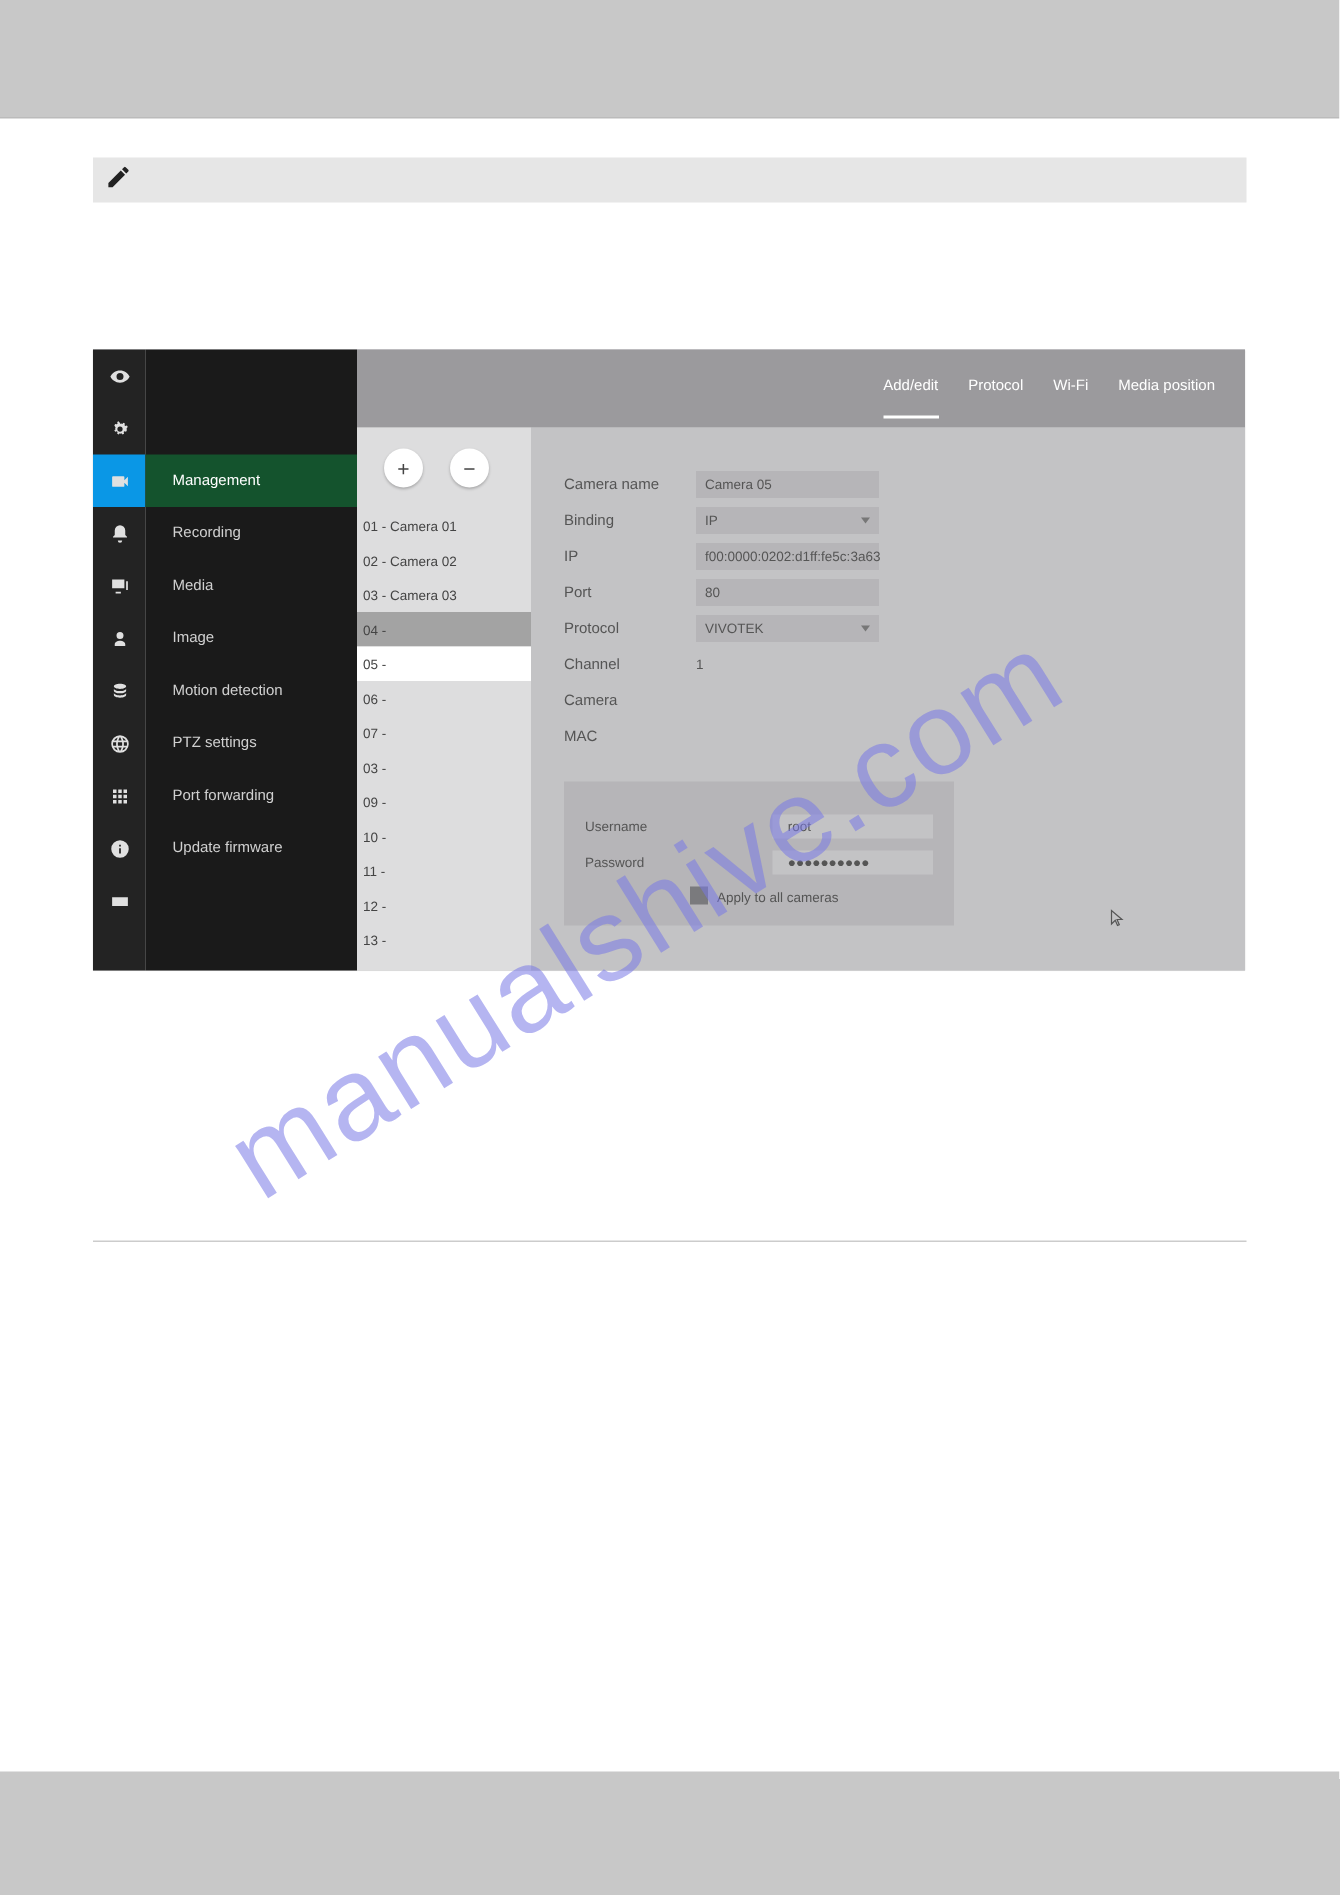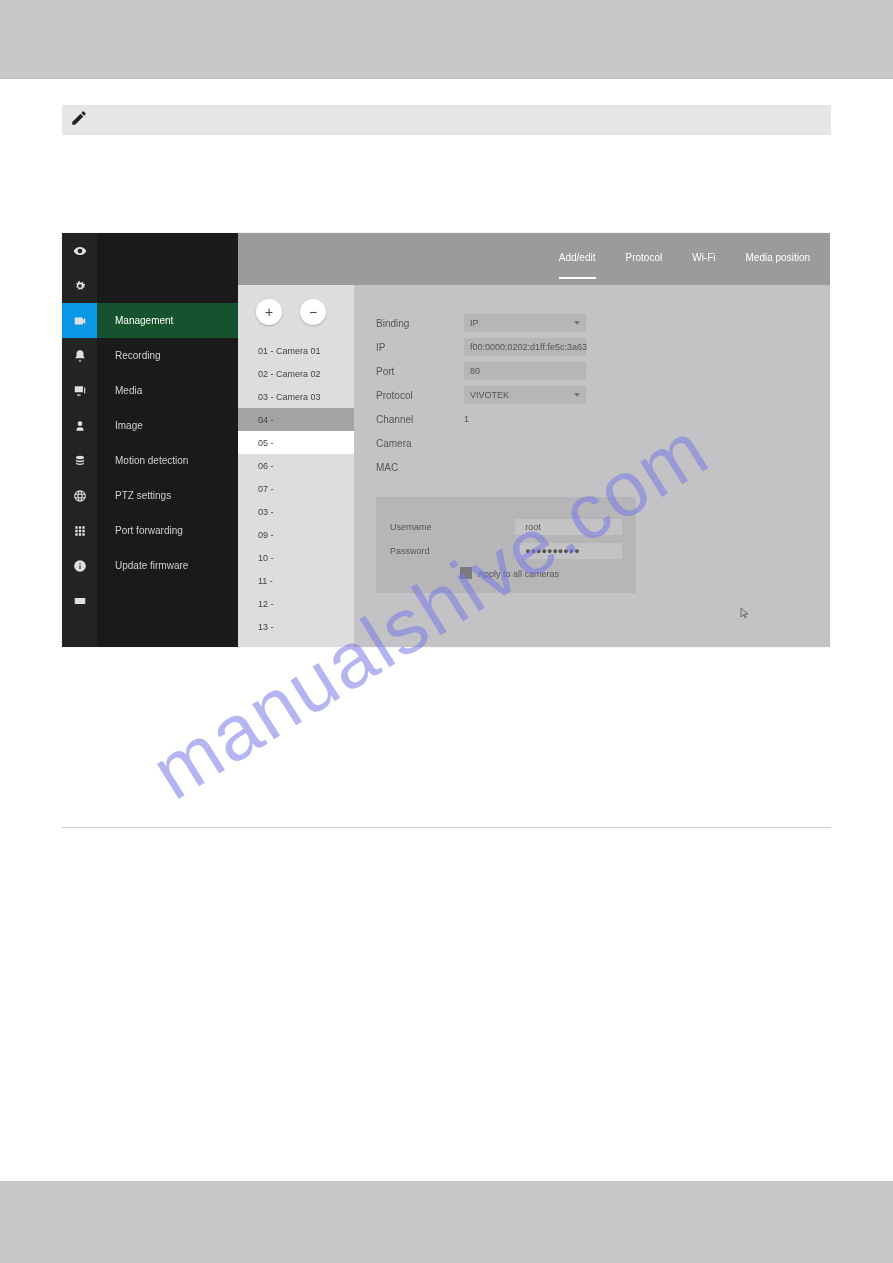--- a/index.html
+++ b/index.html
@@ -15,28 +15,28 @@
 .iconbar{position:absolute;left:0;top:0;width:35px;height:414px;background:#232323;}
 .iconbar .ic{width:35px;height:35px;display:flex;align-items:center;justify-content:center;color:#e0e0e0;font-size:13px;}
 .iconbar .ic.active{background:#0a97e6;}
 .iconbar .ic svg{width:14px;height:14px;fill:#e0e0e0;}
 
 .sidemenu{position:absolute;left:35px;top:0;width:141px;height:414px;background:#1a1a1a;}
 .sidemenu .sm{height:35px;display:flex;align-items:center;padding-left:18px;color:#d0d0d0;font-size:10px;}
 .sidemenu .sm.active{background:#14532d;color:#fff;}
 .sidemenu .blank{height:35px;}
 
-.tabhdr{position:absolute;left:176px;top:0;right:0;height:52px;background:#9b9a9d;display:flex;align-items:center;justify-content:flex-end;padding-right:20px;gap:30px;}
+.tabhdr{position:absolute;left:176px;top:0;right:0;height:52px;background:#9b9a9d;display:flex;align-items:center;justify-content:flex-end;padding-right:20px;gap:20px;}
 .tabhdr .tab{color:#fff;font-size:10px;position:relative;padding-bottom:4px;}
 .tabhdr .tab.active:after{content:"";position:absolute;left:0;right:0;bottom:-12px;height:2px;background:#fff;}
 
 .camcol{position:absolute;left:176px;top:52px;width:116px;bottom:0;background:#ddddde;}
 .camcol .btns{height:54px;display:flex;align-items:center;gap:18px;padding-left:18px;}
 .camcol .circ{width:26px;height:26px;border-radius:50%;background:#fff;display:flex;align-items:center;justify-content:center;font-size:14px;color:#444;box-shadow:0 1px 2px rgba(0,0,0,.25);}
-.camcol .row{height:23px;display:flex;align-items:center;padding-left:20px;font-size:9px;color:#444;}
+.camcol .row{height:23px;display:flex;align-items:center;padding-left:4px;font-size:9px;color:#444;}
 .camcol .row.sel{background:#fff;}
 .camcol .row.shade{background:#a3a3a3;}
 
 .formarea{position:absolute;left:292px;top:52px;right:0;bottom:0;background:#c3c3c5;padding:26px 0 0 22px;}
 .frow{display:flex;align-items:center;height:24px;font-size:10px;color:#555;}
 .frow .lbl{width:88px;}
 .frow .val{width:116px;height:18px;background:#b6b5b8;display:flex;align-items:center;padding-left:6px;color:#555;font-size:9px;position:relative;}
 .frow .val.select:after{content:"";position:absolute;right:6px;top:7px;border-left:3px solid transparent;border-right:3px solid transparent;border-top:4px solid #777;}
 .frow .txt{font-size:9px;color:#555;}
 .credbox{margin-top:18px;width:232px;background:#b6b5b8;padding:18px 14px 14px 14px;}
@@ -181,20 +181,24 @@
         <div class="row">03 -</div>
         <div class="row">09 -</div>
         <div class="row">10 -</div>
         <div class="row">11 -</div>
         <div class="row">12 -</div>
         <div class="row">13 -</div>
       </div>
 
       <div class="formarea">
         <div class="frow">
+            <span class="lbl">Camera name</span>
+            <span class="val">Camera 05</span>
+          </div>
+        <div class="frow">
             <span class="lbl">Binding</span>
             <span class="val select">IP</span>
           </div>
         <div class="frow">
             <span class="lbl">IP</span>
             <span class="val">f00:0000:0202:d1ff:fe5c:3a63</span>
           </div>
         <div class="frow">
             <span class="lbl">Port</span>
             <span class="val">80</span>

